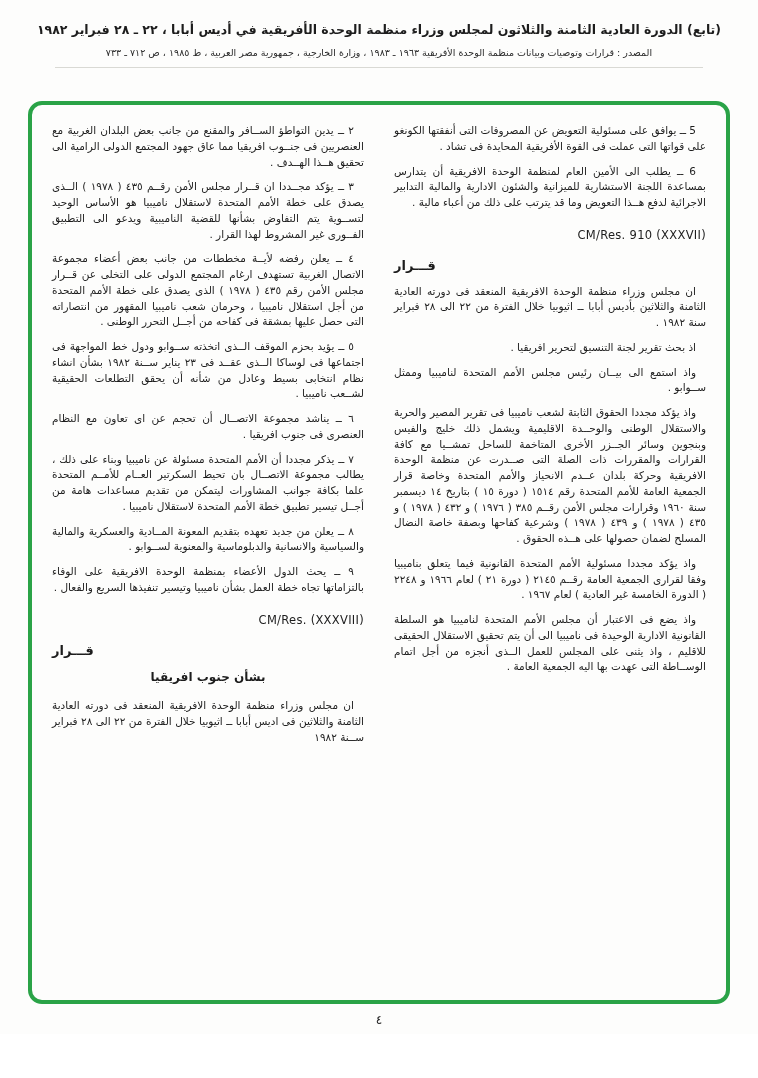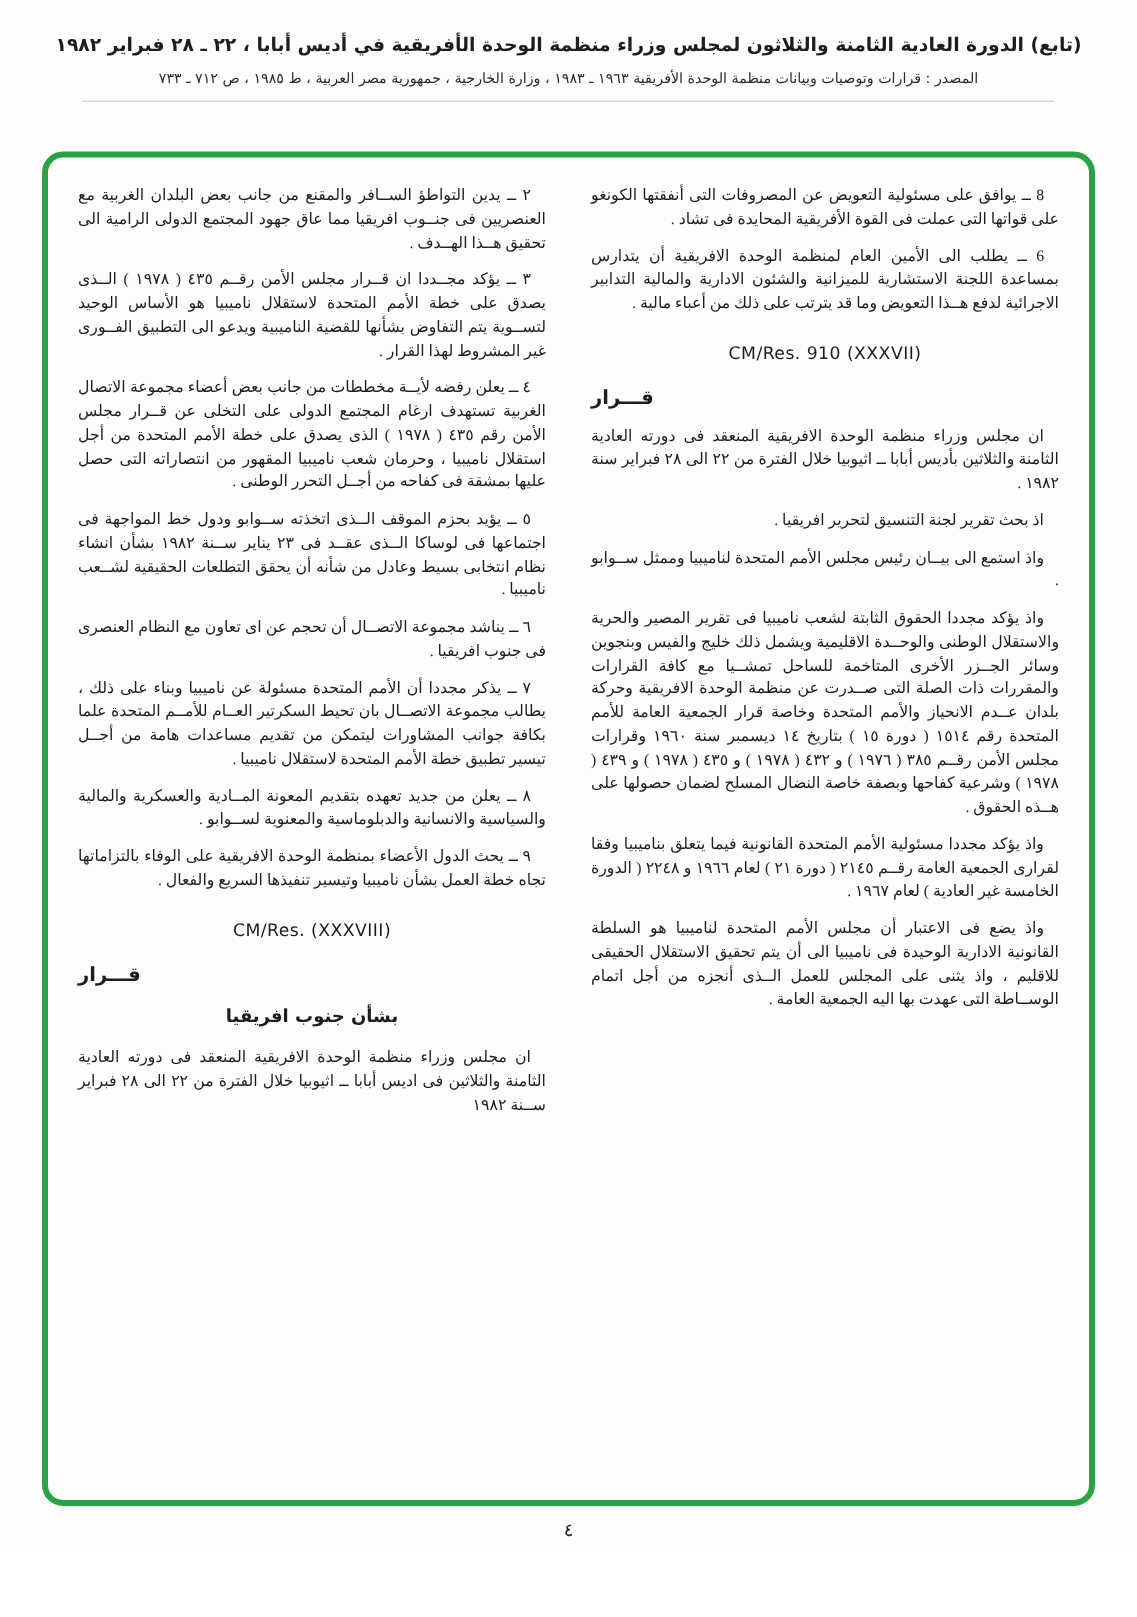--- a/index.html
+++ b/index.html
@@ -27,24 +27,23 @@
     overflow:hidden;box-sizing:border-box;
     background:#fdfdfc;
   }
   .col{flex:1;min-width:0;direction:rtl;}
 
   .block{font-size:10.5px;line-height:1.5;}
   .para{
     text-align:justify;
     margin:0 0 9px 0;
     text-indent:10px;
-    font-family:Liberation Serif, serif;
   }
   .ref{
-    direction:ltr;text-align:center;
+    direction:ltr;text-align:right;
     font-size:11.5px;
     margin:16px 0 12px 0;
     letter-spacing:0.3px;
   }
   .heading{
     text-align:left;font-weight:bold;font-size:13px;
     margin:4px 0 8px 0;letter-spacing:1px;
   }
   .subheading{
     text-align:center;font-weight:bold;font-size:12px;
@@ -63,21 +62,21 @@
 <div class="page">
 
   <div class="header">
     <div class="h1">(تابع) الدورة العادية الثامنة والثلاثون لمجلس وزراء منظمة الوحدة الأفريقية في أديس أبابا ، ٢٢ ـ ٢٨ فبراير ١٩٨٢</div>
     <div class="h2">المصدر : قرارات وتوصيات وبيانات منظمة الوحدة الأفريقية ١٩٦٣ ـ ١٩٨٣ ، وزارة الخارجية ، جمهورية مصر العربية ، ط ١٩٨٥ ، ص ٧١٢ ـ ٧٣٣</div>
     <div class="hrule"></div>
   </div>
 
   <div class="content-box" style="border-color: rgb(42, 163, 71);">
     <div class="col">
-        <div class="block para">8 ــ يوافق على مسئولية التعويض عن المصروفات التى أنفقتها الكونغو على قواتها التى عملت فى القوة الأفريقية المحايدة فى تشاد .</div>
+        <div class="block para">5 ــ يوافق على مسئولية التعويض عن المصروفات التى أنفقتها الكونغو على قواتها التى عملت فى القوة الأفريقية المحايدة فى تشاد .</div>
         <div class="block para">6 ــ يطلب الى الأمين العام لمنظمة الوحدة الافريقية أن يتدارس بمساعدة اللجنة الاستشارية للميزانية والشئون الادارية والمالية التدابير الاجرائية لدفع هــذا التعويض وما قد يترتب على ذلك من أعباء مالية .</div>
         <div class="block ref">CM/Res. 910 (XXXVII)</div>
         <div class="block heading">قـــرار</div>
         <div class="block para">ان مجلس وزراء منظمة الوحدة الافريقية المنعقد فى دورته العادية الثامنة والثلاثين بأديس أبابا ــ اثيوبيا خلال الفترة من ٢٢ الى ٢٨ فبراير سنة ١٩٨٢ .</div>
         <div class="block para">اذ بحث تقرير لجنة التنسيق لتحرير افريقيا .</div>
         <div class="block para">واذ استمع الى بيــان رئيس مجلس الأمم المتحدة لناميبيا وممثل ســوابو .</div>
         <div class="block para">واذ يؤكد مجددا الحقوق الثابتة لشعب ناميبيا فى تقرير المصير والحرية والاستقلال الوطنى والوحــدة الاقليمية ويشمل ذلك خليج والفيس وبنجوين وسائر الجــزر الأخرى المتاخمة للساحل تمشــيا مع كافة القرارات والمقررات ذات الصلة التى صــدرت عن منظمة الوحدة الافريقية وحركة بلدان عــدم الانحياز والأمم المتحدة وخاصة قرار الجمعية العامة للأمم المتحدة رقم ١٥١٤ ( دورة ١٥ ) بتاريخ ١٤ ديسمبر سنة ١٩٦٠ وقرارات مجلس الأمن رقــم ٣٨٥ ( ١٩٧٦ ) و ٤٣٢ ( ١٩٧٨ ) و ٤٣٥ ( ١٩٧٨ ) و ٤٣٩ ( ١٩٧٨ ) وشرعية كفاحها وبصفة خاصة النضال المسلح لضمان حصولها على هــذه الحقوق .</div>
         <div class="block para">واذ يؤكد مجددا مسئولية الأمم المتحدة القانونية فيما يتعلق بناميبيا وفقا لقرارى الجمعية العامة رقــم ٢١٤٥ ( دورة ٢١ ) لعام ١٩٦٦ و ٢٢٤٨ ( الدورة الخامسة غير العادية ) لعام ١٩٦٧ .</div>
         <div class="block para">واذ يضع فى الاعتبار أن مجلس الأمم المتحدة لناميبيا هو السلطة القانونية الادارية الوحيدة فى ناميبيا الى أن يتم تحقيق الاستقلال الحقيقى للاقليم ، واذ يثنى على المجلس للعمل الــذى أنجزه من أجل اتمام الوســاطة التى عهدت بها اليه الجمعية العامة .</div>
       </div>

